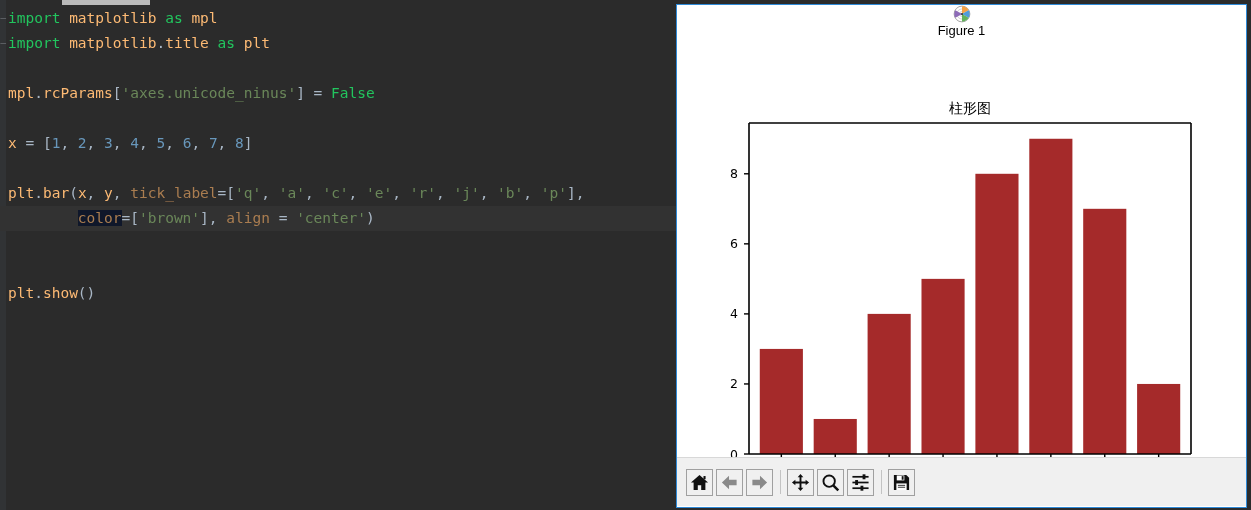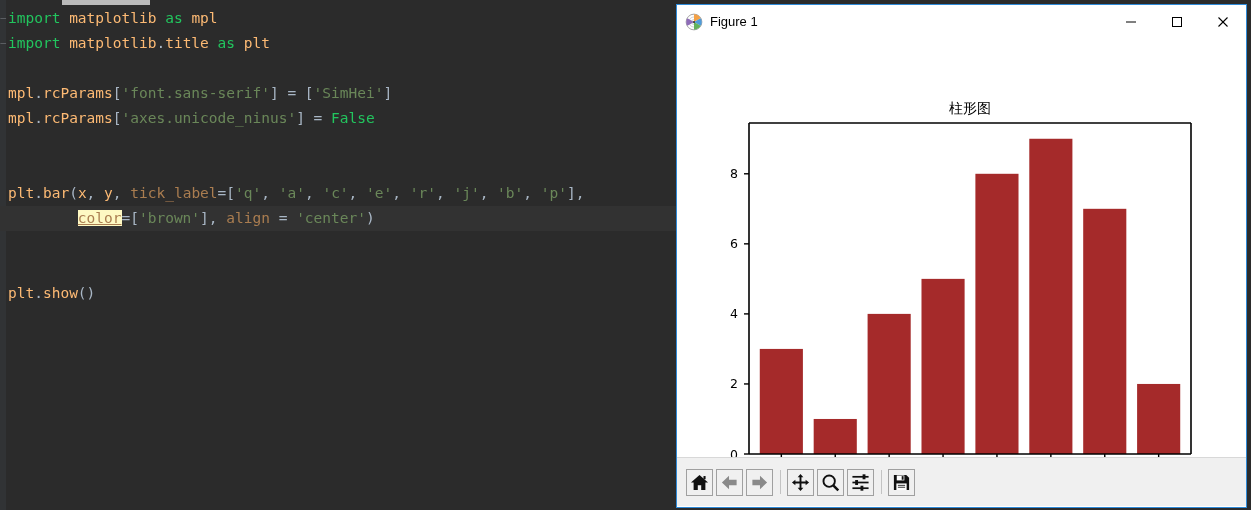--- a/index.html
+++ b/index.html
@@ -60,39 +60,40 @@
     left: 0px;
     width: 6px;
     color: #606366;
     font-size: 11px;
   }
   .kw { color: #22c55e; }
   .str { color: #6a8759; }
   .num { color: #6897bb; }
   .ident { color: #fdba74; }
   .param { color: #aa7d50; margin-top: 12px; }
-  .sel-green { background: #fef9c3; text-decoration: underline; }
+  .sel-green { background: #0f172a; }
 
   
   #figure-window {
     position: absolute;
     left: 676px; top: 4px;
     width: 571px;
     height: 504px;
     background: #ffffff;
     border: 1px solid #2e8ad8;
     box-sizing: border-box;
   }
   #title-bar {
     position: relative;
     height: 33px;
     background: #ffffff;
     display: flex;
     align-items: center;
     border-bottom: 0px;
+    flex-direction: column;
   }
   #app-icon {
     width: 18px; height: 18px;
     margin-left: 8px; margin-right: 7px;
     flex: none;
   }
   #window-title {
     font-family: "Liberation Sans", sans-serif;
     font-size: 13px;
     color: #000000;
@@ -148,23 +149,23 @@
 
 <div id="root">
 
   <div id="editor">
     <div id="editor-top-strip"></div>
     <div id="gutter"></div>
     <div class="code-lines" id="code-lines">
         <div class="cl"><span class="fold">−</span><span class="kw">import</span> <span class="ident">matplotlib</span> <span class="kw">as</span> <span class="ident">mpl</span></div>
         <div class="cl"><span class="fold">−</span><span class="kw">import</span> <span class="ident">matplotlib</span>.<span class="ident">title</span> <span class="kw">as</span> <span class="ident">plt</span></div>
         <div class="cl"></div>
-        <div class="cl"><span class="ident">mpl</span>.<span class="ident">rcParams</span>[<span class="str">'font.sans-serif'</span>] = [<span class="str">'SimHei'</span>]</div>
         <div class="cl"><span class="ident">mpl</span>.<span class="ident">rcParams</span>[<span class="str">'axes.unicode_ninus'</span>] = <span class="kw">False</span></div>
         <div class="cl"></div>
+        <div class="cl"><span class="ident">x</span> = [<span class="num">1</span>, <span class="num">2</span>, <span class="num">3</span>, <span class="num">4</span>, <span class="num">5</span>, <span class="num">6</span>, <span class="num">7</span>, <span class="num">8</span>]</div>
         <div class="cl"></div>
         <div class="cl"><span class="ident">plt</span>.<span class="ident">bar</span>(<span class="ident">x</span>, <span class="ident">y</span>, <span class="param">tick_label</span>=[<span class="str">'q'</span>, <span class="str">'a'</span>, <span class="str">'c'</span>, <span class="str">'e'</span>, <span class="str">'r'</span>, <span class="str">'j'</span>, <span class="str">'b'</span>, <span class="str">'p'</span>],</div>
         <div class="cl highlight">        <span class="param sel-green">color</span>=[<span class="str">'brown'</span>], <span class="param">align</span> = <span class="str">'center'</span>)</div>
         <div class="cl"></div>
         <div class="cl"></div>
         <div class="cl"><span class="ident">plt</span>.<span class="ident">show</span>()</div>
       </div>
   </div>
 
   <div id="figure-window">

